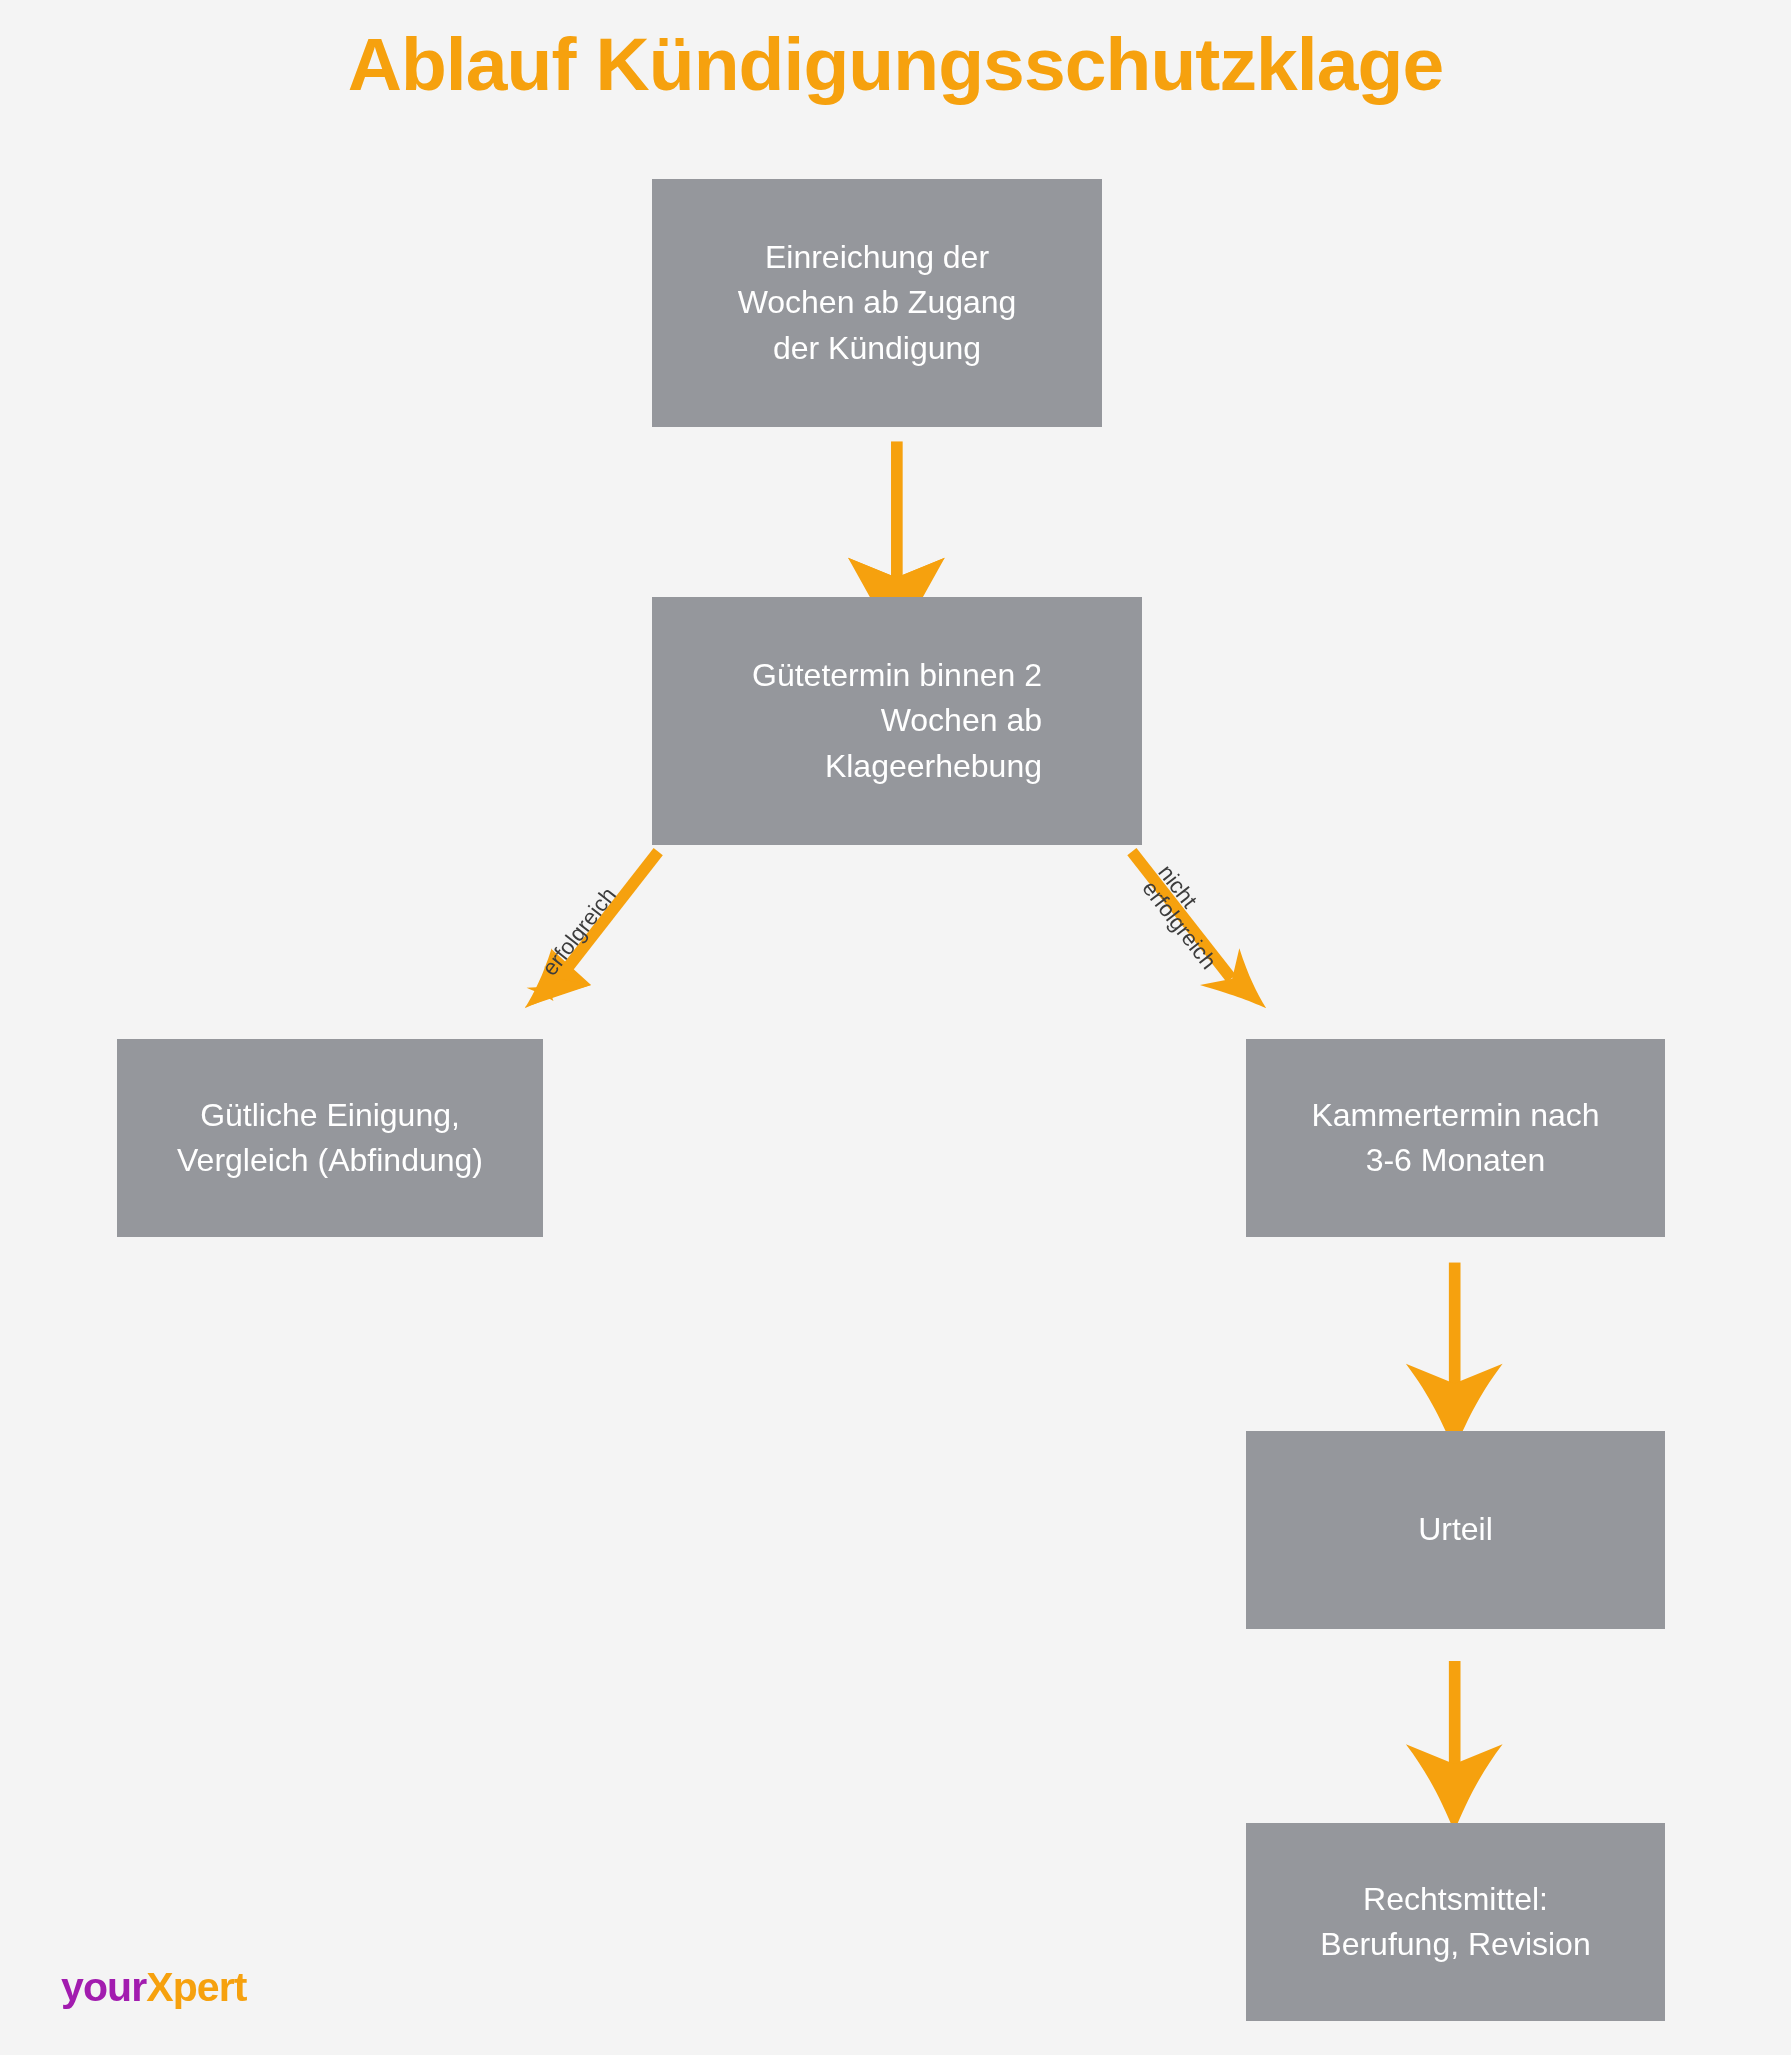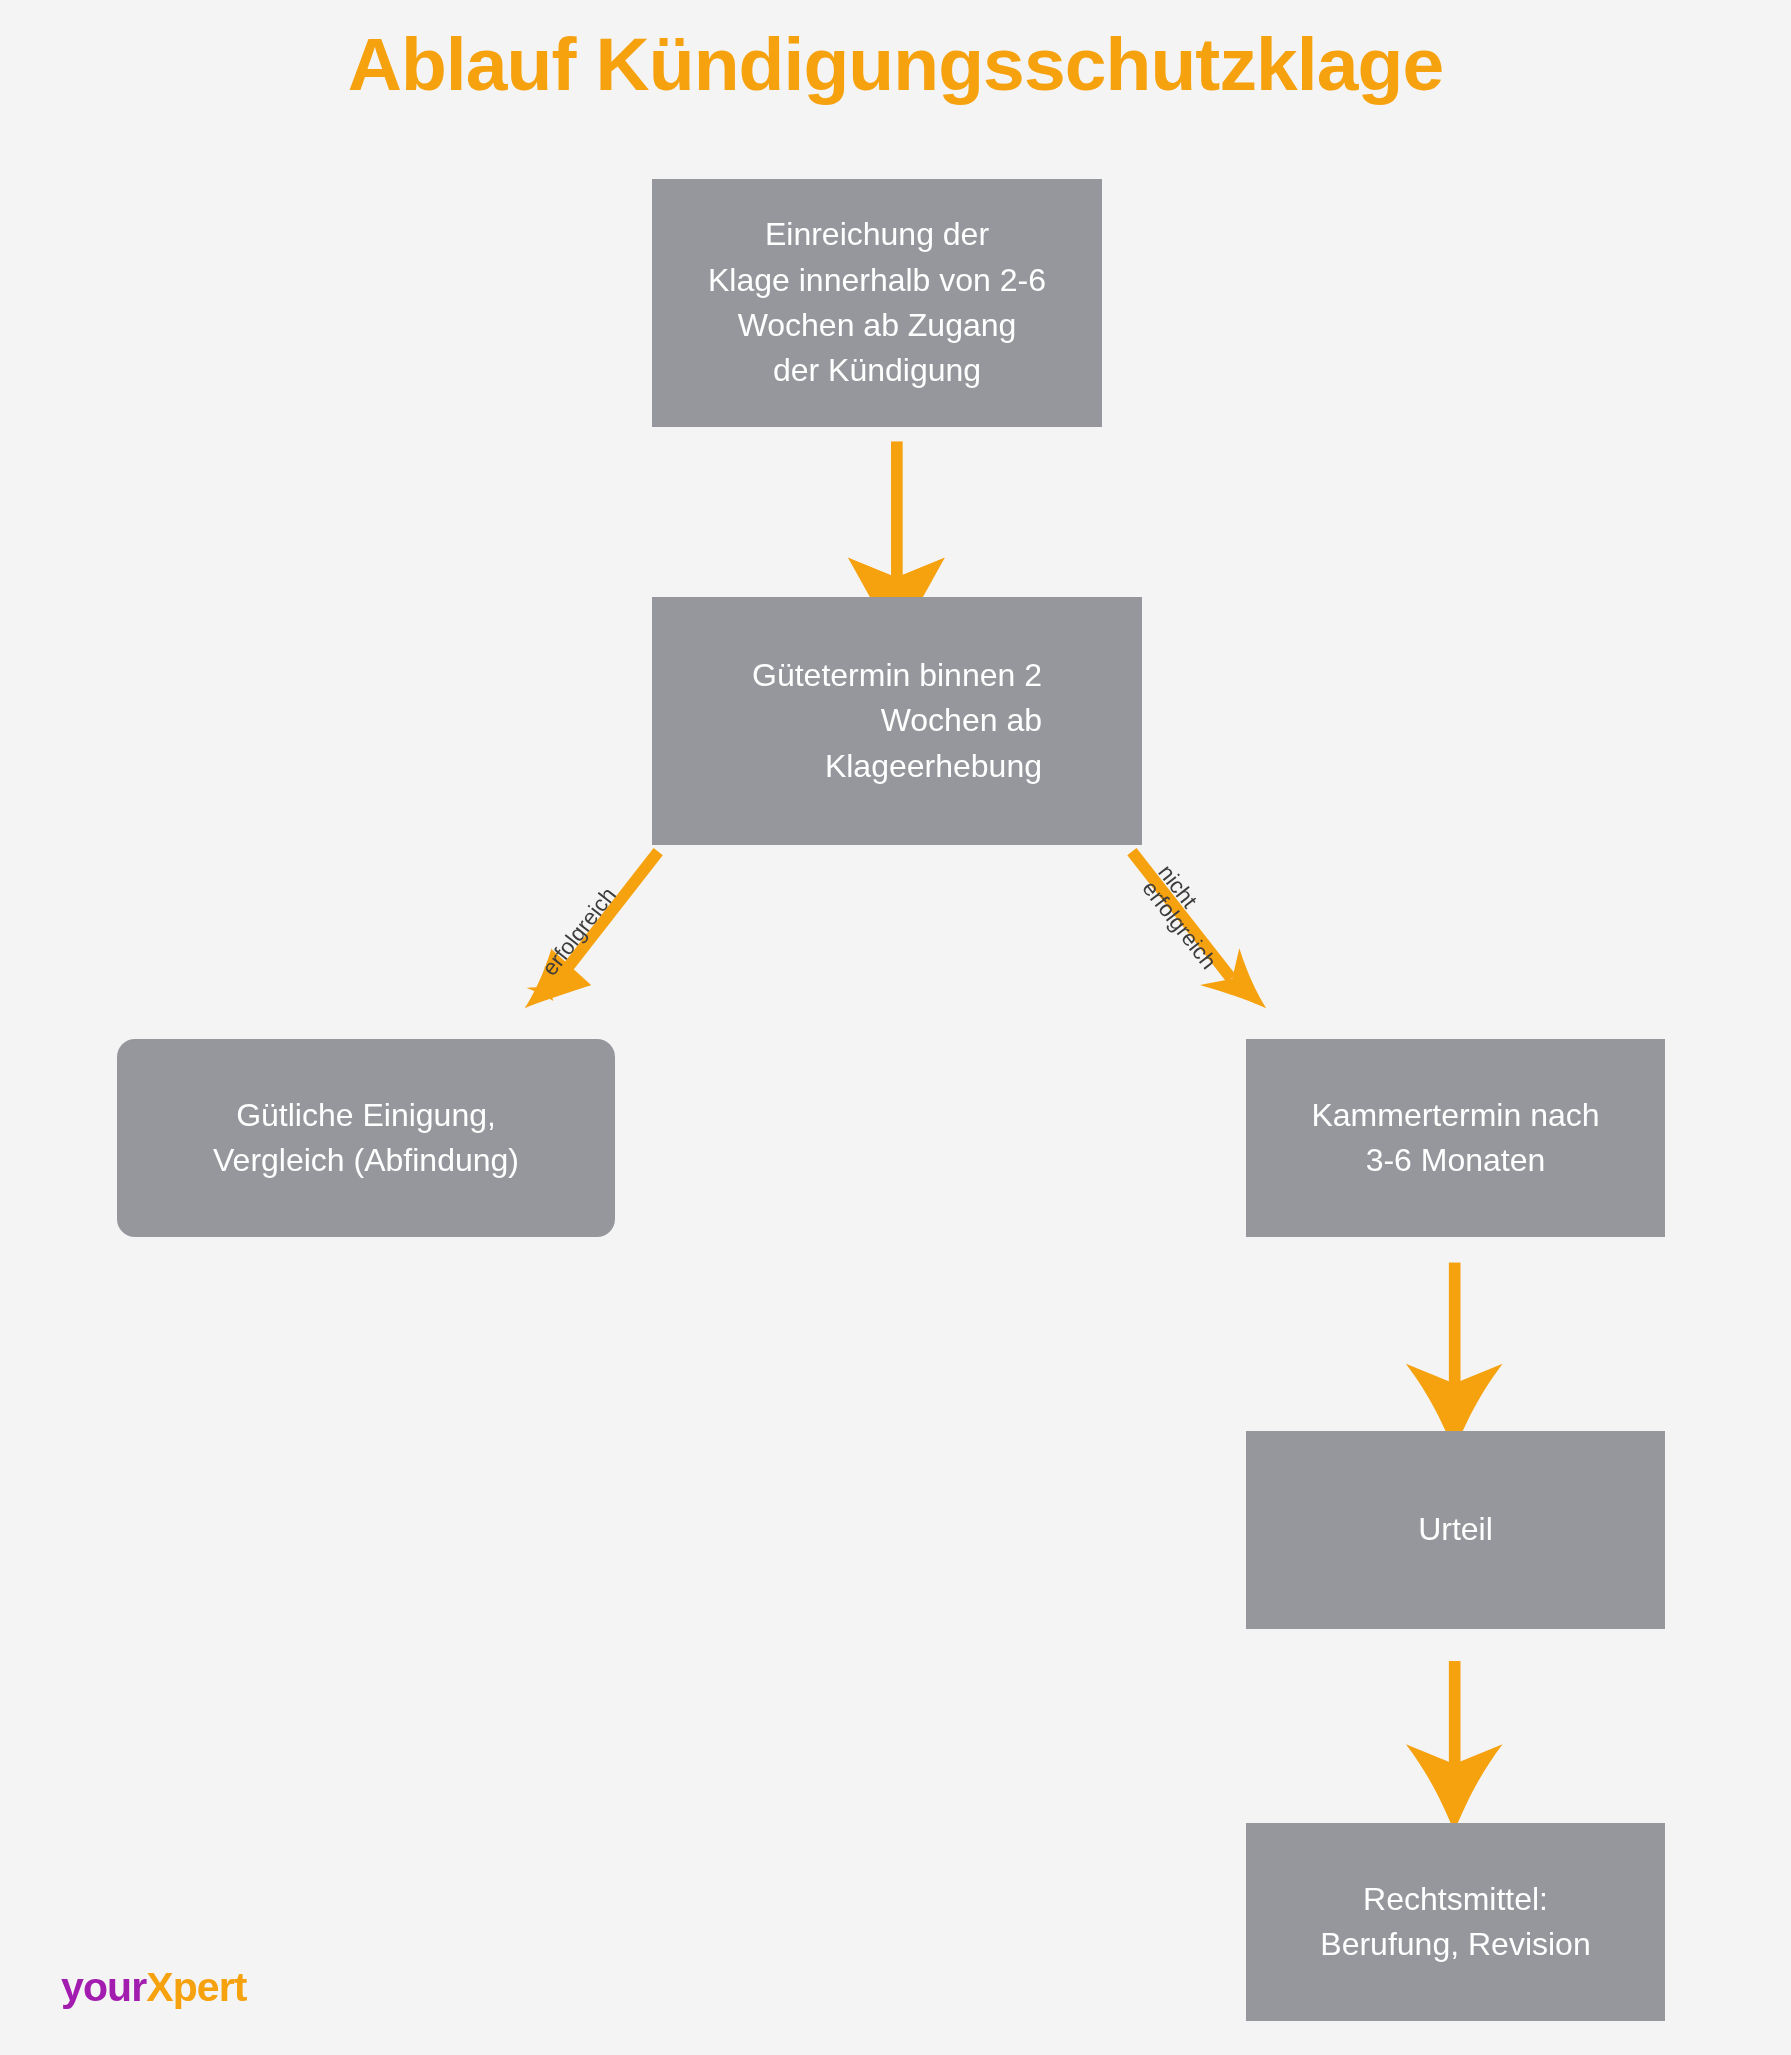--- a/index.html
+++ b/index.html
@@ -118,35 +118,34 @@
 
   <div class="edge-label" style="left:537px; top:965px; transform: rotate(-52deg);">erfolgreich</div>
 
   <div class="edge-label" style="left:1173px; top:860px; transform: rotate(52deg);">nicht</div>
 
   <div class="edge-label" style="left:1157px; top:876px; transform: rotate(52deg);">erfolgreich</div>
 
   <div class="node" style="left:652px; top:179px; width:450px; height:248px;">
     <div>
       <span>Einreichung der</span>
-      <span>Klage innerhalb von 2-6</span>
       <span>Wochen ab Zugang</span>
       <span>der Kündigung</span>
     </div>
   </div>
 
   <div class="node" style="left:652px; top:597px; width:490px; height:248px;text-align:right;">
     <div>
       <span>Gütetermin binnen 2</span>
       <span>Wochen ab</span>
       <span>Klageerhebung</span>
     </div>
   </div>
 
-  <div class="node" style="left:117px; top:1039px; width:498px; height:198px;border-radius:18px;">
+  <div class="node" style="left:117px; top:1039px; width:426px; height:198px;">
     <div>
       <span>Gütliche Einigung,</span>
       <span>Vergleich (Abfindung)</span>
     </div>
   </div>
 
   <div class="node" style="left:1246px; top:1039px; width:419px; height:198px;">
     <div>
       <span>Kammertermin nach</span>
       <span>3-6 Monaten</span>

